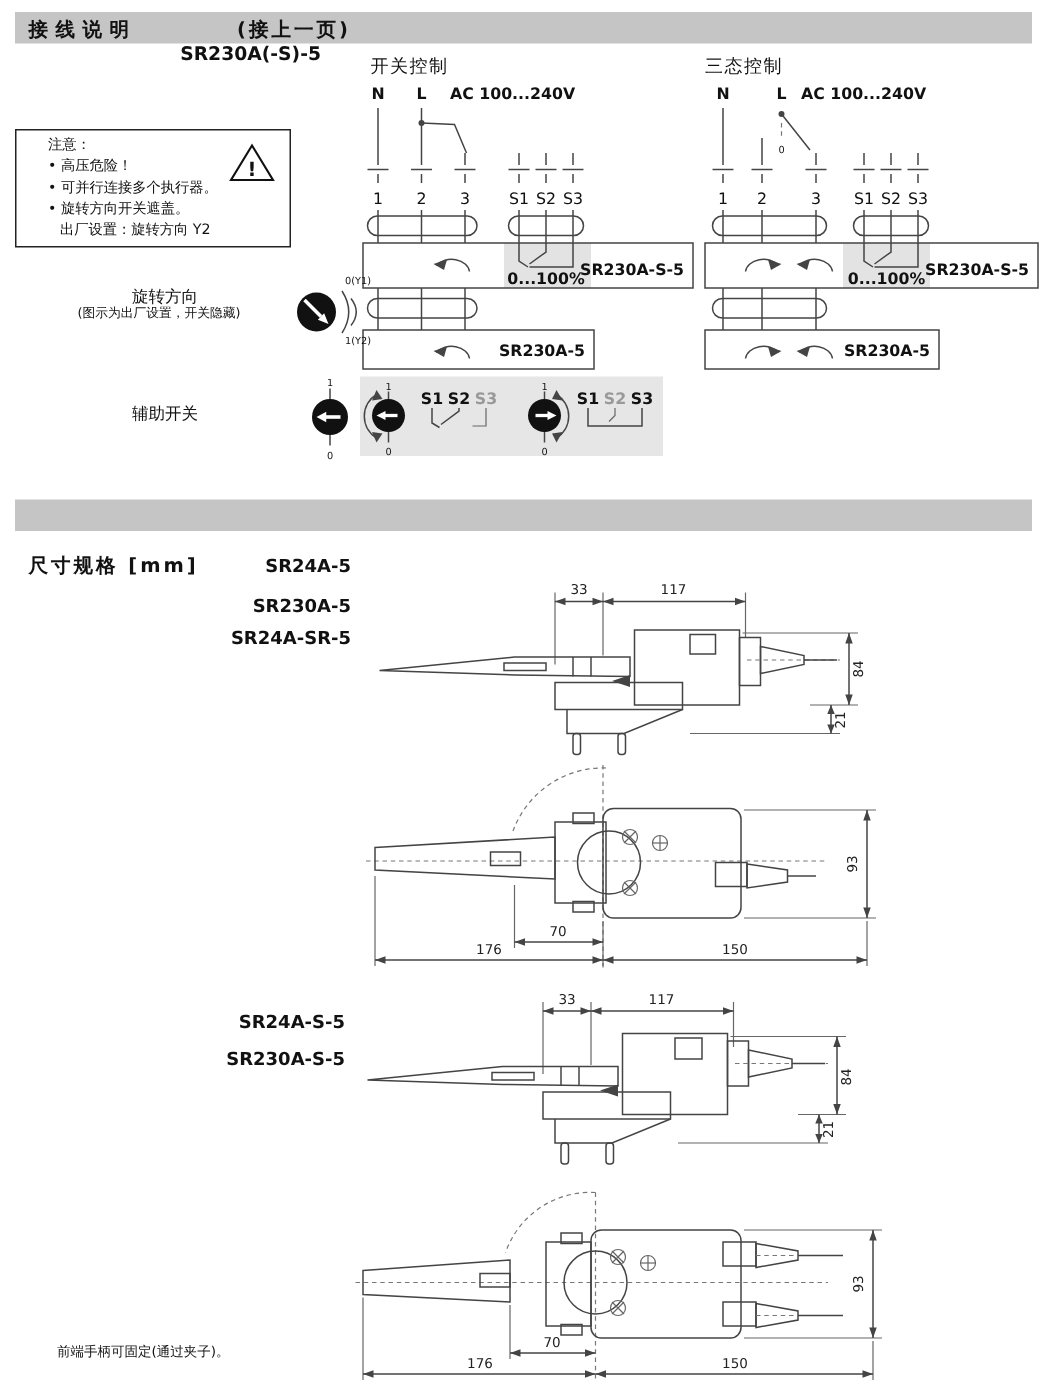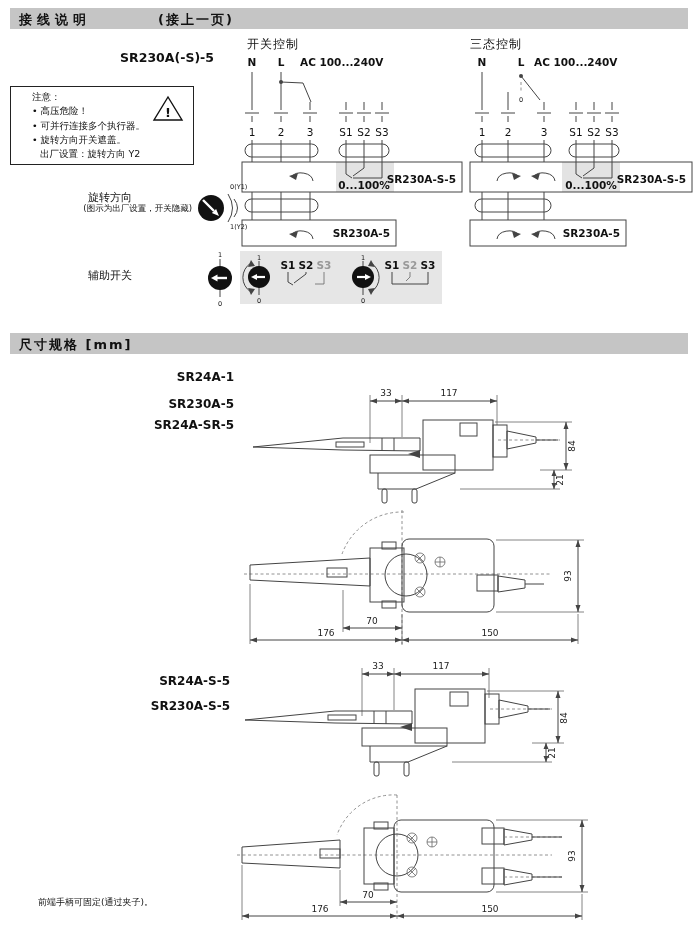--- a/index.html
+++ b/index.html
@@ -7,21 +7,21 @@
         font-family:"DejaVu Sans","Liberation Sans",sans-serif;color:#111;}
   .bar{position:absolute;left:10px;width:678px;height:21px;background:#c5c5c5;}
   .bar-title{position:absolute;left:9px;top:3px;font-size:13px;font-weight:bold;letter-spacing:5px;white-space:nowrap;}
   .bar-cont{position:absolute;left:148px;top:3px;font-size:13px;font-weight:bold;letter-spacing:2px;white-space:nowrap;}
   .model-title{position:absolute;font-size:12.5px;font-weight:bold;text-align:right;white-space:nowrap;}
   .ctrl-title{position:absolute;font-size:12px;letter-spacing:1px;white-space:nowrap;}
   .notes{position:absolute;left:10px;top:86px;width:184px;height:79px;border:1px solid #222;
          font-size:9.5px;line-height:1.5;padding:3px 21px;box-sizing:border-box;}
   .notes .indent{padding-left:8px;}
   .rlabel{position:absolute;font-size:11px;text-align:left;white-space:nowrap;}
-  .rsub{position:absolute;font-size:8.5px;text-align:right;white-space:nowrap;}
+  .rsub{position:absolute;font-size:8.5px;text-align:center;white-space:nowrap;}
   .mlabel{position:absolute;font-size:12px;font-weight:bold;text-align:right;white-space:nowrap;}
   .footnote{position:absolute;left:38px;top:896px;font-size:9px;line-height:1.55;}
   svg{position:absolute;overflow:visible;}
   .ln{stroke:#444;stroke-width:1;fill:none;}
   .lt{stroke:#666;stroke-width:0.8;fill:none;}
   .dsh{stroke:#777;stroke-width:0.8;fill:none;stroke-dasharray:3,2.5;}
   .fillk{fill:#444;stroke:none;}
   .st{font-size:10.5px;fill:#111;}
   .sb{font-size:10.5px;font-weight:bold;fill:#111;}
   .sbx{font-size:10.5px;font-weight:bold;fill:#111;}
@@ -33,21 +33,21 @@
 </head>
 <body>
 
 <div class="page">
 
   <div class="bar" style="top:8px;">
     <span class="bar-title">接线说明</span>
     <span class="bar-cont">(接上一页)</span>
   </div>
 
-  <div class="model-title" style="left:58px;top:50px;width:156px;">SR230A(-S)-5</div>
+  <div class="model-title" style="left:58px;top:28px;width:156px;">SR230A(-S)-5</div>
   <div class="ctrl-title" style="left:247px;top:36px;">开关控制</div>
   <div class="ctrl-title" style="left:470px;top:36px;">三态控制</div>
 
   <div class="notes">
     <div>注意：</div>
     <div>• 高压危险！</div>
     <div>• 可并行连接多个执行器。</div>
     <div>• 旋转方向开关遮盖。</div>
     <div class="indent">出厂设置：旋转方向 Y2</div>
     <svg style="right:10px;top:8px;left:auto;" width="30" height="27">
@@ -238,24 +238,24 @@
     <polygon points="131,26 125,23 125,29" fill="#fff"></polygon>
     <text class="tiny" x="123" y="52" text-anchor="middle">0</text>
     <text class="sb" x="152" y="18" font-size="9.5" text-anchor="middle">S1</text>
     <text class="sb gray" x="170" y="18" font-size="9.5" text-anchor="middle">S2</text>
     <text class="sb" x="188" y="18" font-size="9.5" text-anchor="middle">S3</text>
     <path class="ln" d="M152,21 V33 H188 V21"></path>
     <path class="lt" d="M170,21 V26 L166,30"></path>
   </svg>
 
   <div class="bar" style="top:333px;">
-    <span class="bar-title" style="letter-spacing:2px;">尺寸规格 [mm]</span>
+    <span class="bar-title" style="letter-spacing:2px;margin-top:32px;">尺寸规格 [mm]</span>
   </div>
 
-  <div class="mlabel" style="left:58px;top:370px;width:176px;">SR24A-1</div>
+  <div class="mlabel" style="left:58px;top:370px;width:176px;">SR24A-5</div>
   <div class="mlabel" style="left:58px;top:397px;width:176px;">SR230A-5</div>
   <div class="mlabel" style="left:58px;top:418px;width:176px;">SR24A-SR-5</div>
 
   <svg style="left:248px;top:385px;" width="340" height="125" viewBox="0 0 340 125">
     <g class="lt">
       <line x1="122" y1="10" x2="122" y2="58"></line>
         <line x1="154" y1="10" x2="154" y2="52"></line>
         <line x1="249" y1="10" x2="249" y2="40"></line>
       <line x1="247" y1="37" x2="324" y2="37"></line>
         <line x1="292" y1="85" x2="324" y2="85"></line>

